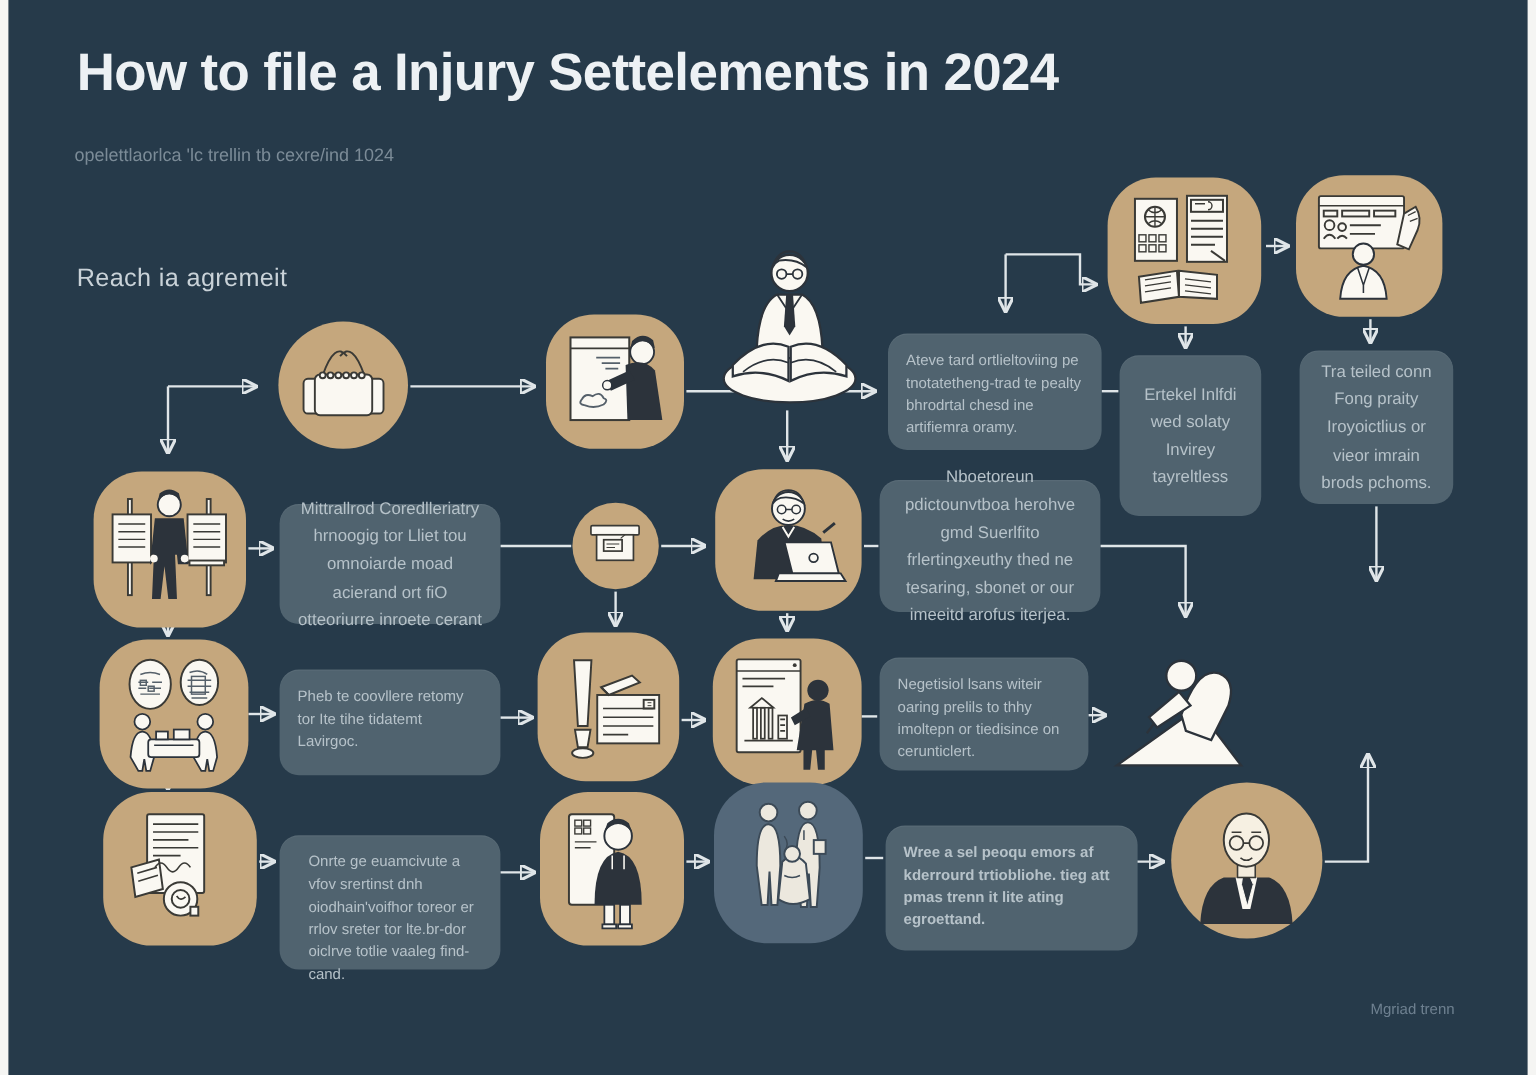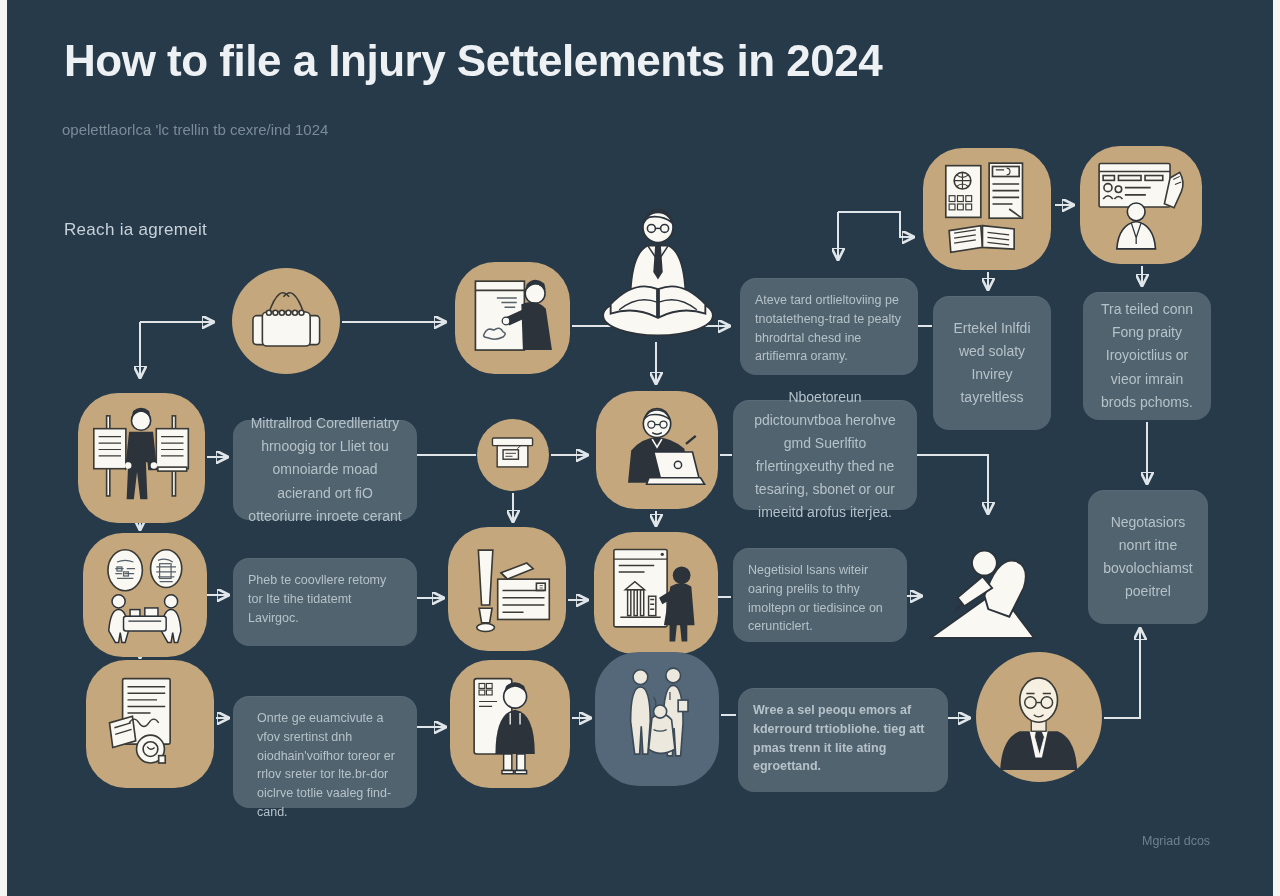--- a/index.html
+++ b/index.html
@@ -14,21 +14,21 @@
   .title{
     position:absolute;left:64px;top:36px;width:900px;
     color:#edf1f4;font-size:44px;font-weight:700;letter-spacing:-0.5px;
   }
   .subtitle{
     position:absolute;left:62px;top:93px;width:640px;
     color:#7b8b97;font-size:15px;line-height:1.65;
   }
   .section-label{
     position:absolute;left:64px;top:220px;
-    color:#c9d2d8;font-size:17px;letter-spacing:0.3px;
+    color:#c9d2d8;font-size:21px;letter-spacing:0.3px;
   }
   .footer-note{
     position:absolute;left:1142px;top:834px;
     color:#6e8090;font-size:12.5px;
   }
   .node{
     position:absolute;display:flex;align-items:center;justify-content:center;
     background:#c5a77d;
   }
   .sq{border-radius:40px;}
@@ -94,21 +94,21 @@
 
   <div class="edge-strip" id="edge-left"></div>
   <div class="edge-strip" id="edge-right"></div>
 
   <div class="title">How to file a Injury Settelements in 2024</div>
   <div class="subtitle">
     <br>
     <span>opelettlaorlca 'lc trellin tb cexre/ind 1024</span>
   </div>
   <div class="section-label">Reach ia agremeit</div>
-  <div class="footer-note">Mgriad dcos</div>
+  <div class="footer-note">Mgriad trenn</div>
 
   <div class="node rd" style="left:232px;top:268px;width:108px;height:106px;">
     <svg viewBox="0 0 120 120">
       <g stroke="#3a3a36" stroke-width="2.2" fill="#faf8f2">
         <rect x="14" y="52" width="20" height="40" rx="5"></rect>
         <rect x="86" y="52" width="20" height="40" rx="5"></rect>
         <path d="M36 48 Q50 8 64 26" fill="none"></path>
         <path d="M84 48 Q70 8 56 26" fill="none"></path>
         <rect x="27" y="47" width="66" height="47" rx="6"></rect>
         <g fill="#faf8f2">
@@ -266,23 +266,20 @@
   </div>
 
   <div class="tbox center" style="left:933px;top:296px;width:118px;height:134px;">
     <span>Ertekel Inlfdi wed solaty Invirey tayreltless</span>
   </div>
 
   <div class="tbox center" style="left:1083px;top:292px;width:128px;height:128px;">
     <span>Tra teiled conn Fong praity Iroyoictlius or vieor imrain brods pchoms.</span>
   </div>
 
-  <div class="tbox center" style="left:1088px;top:490px;width:120px;height:134px;">
-    <span>Negotasiors nonrt itne bovolochiamst poeitrel</span>
-  </div>
 
   <div class="node sq" style="left:83px;top:533px;width:124px;height:124px;">
     <svg viewBox="0 0 124 124">
       <g fill="#faf8f2" stroke="#3a3a36" stroke-width="2">
         <ellipse cx="38" cy="32" rx="21" ry="25"></ellipse>
         <ellipse cx="88" cy="30" rx="19" ry="23"></ellipse>
       </g>
       <g stroke="#55606a" stroke-width="1.5" fill="none">
         <path d="M28 22 q10 -4 20 0 M26 30 h10 m4 0 h10 M26 36 h8 m3 0 h12 M28 42 h20"></path>
         <rect x="28" y="28" width="6" height="5"></rect>

